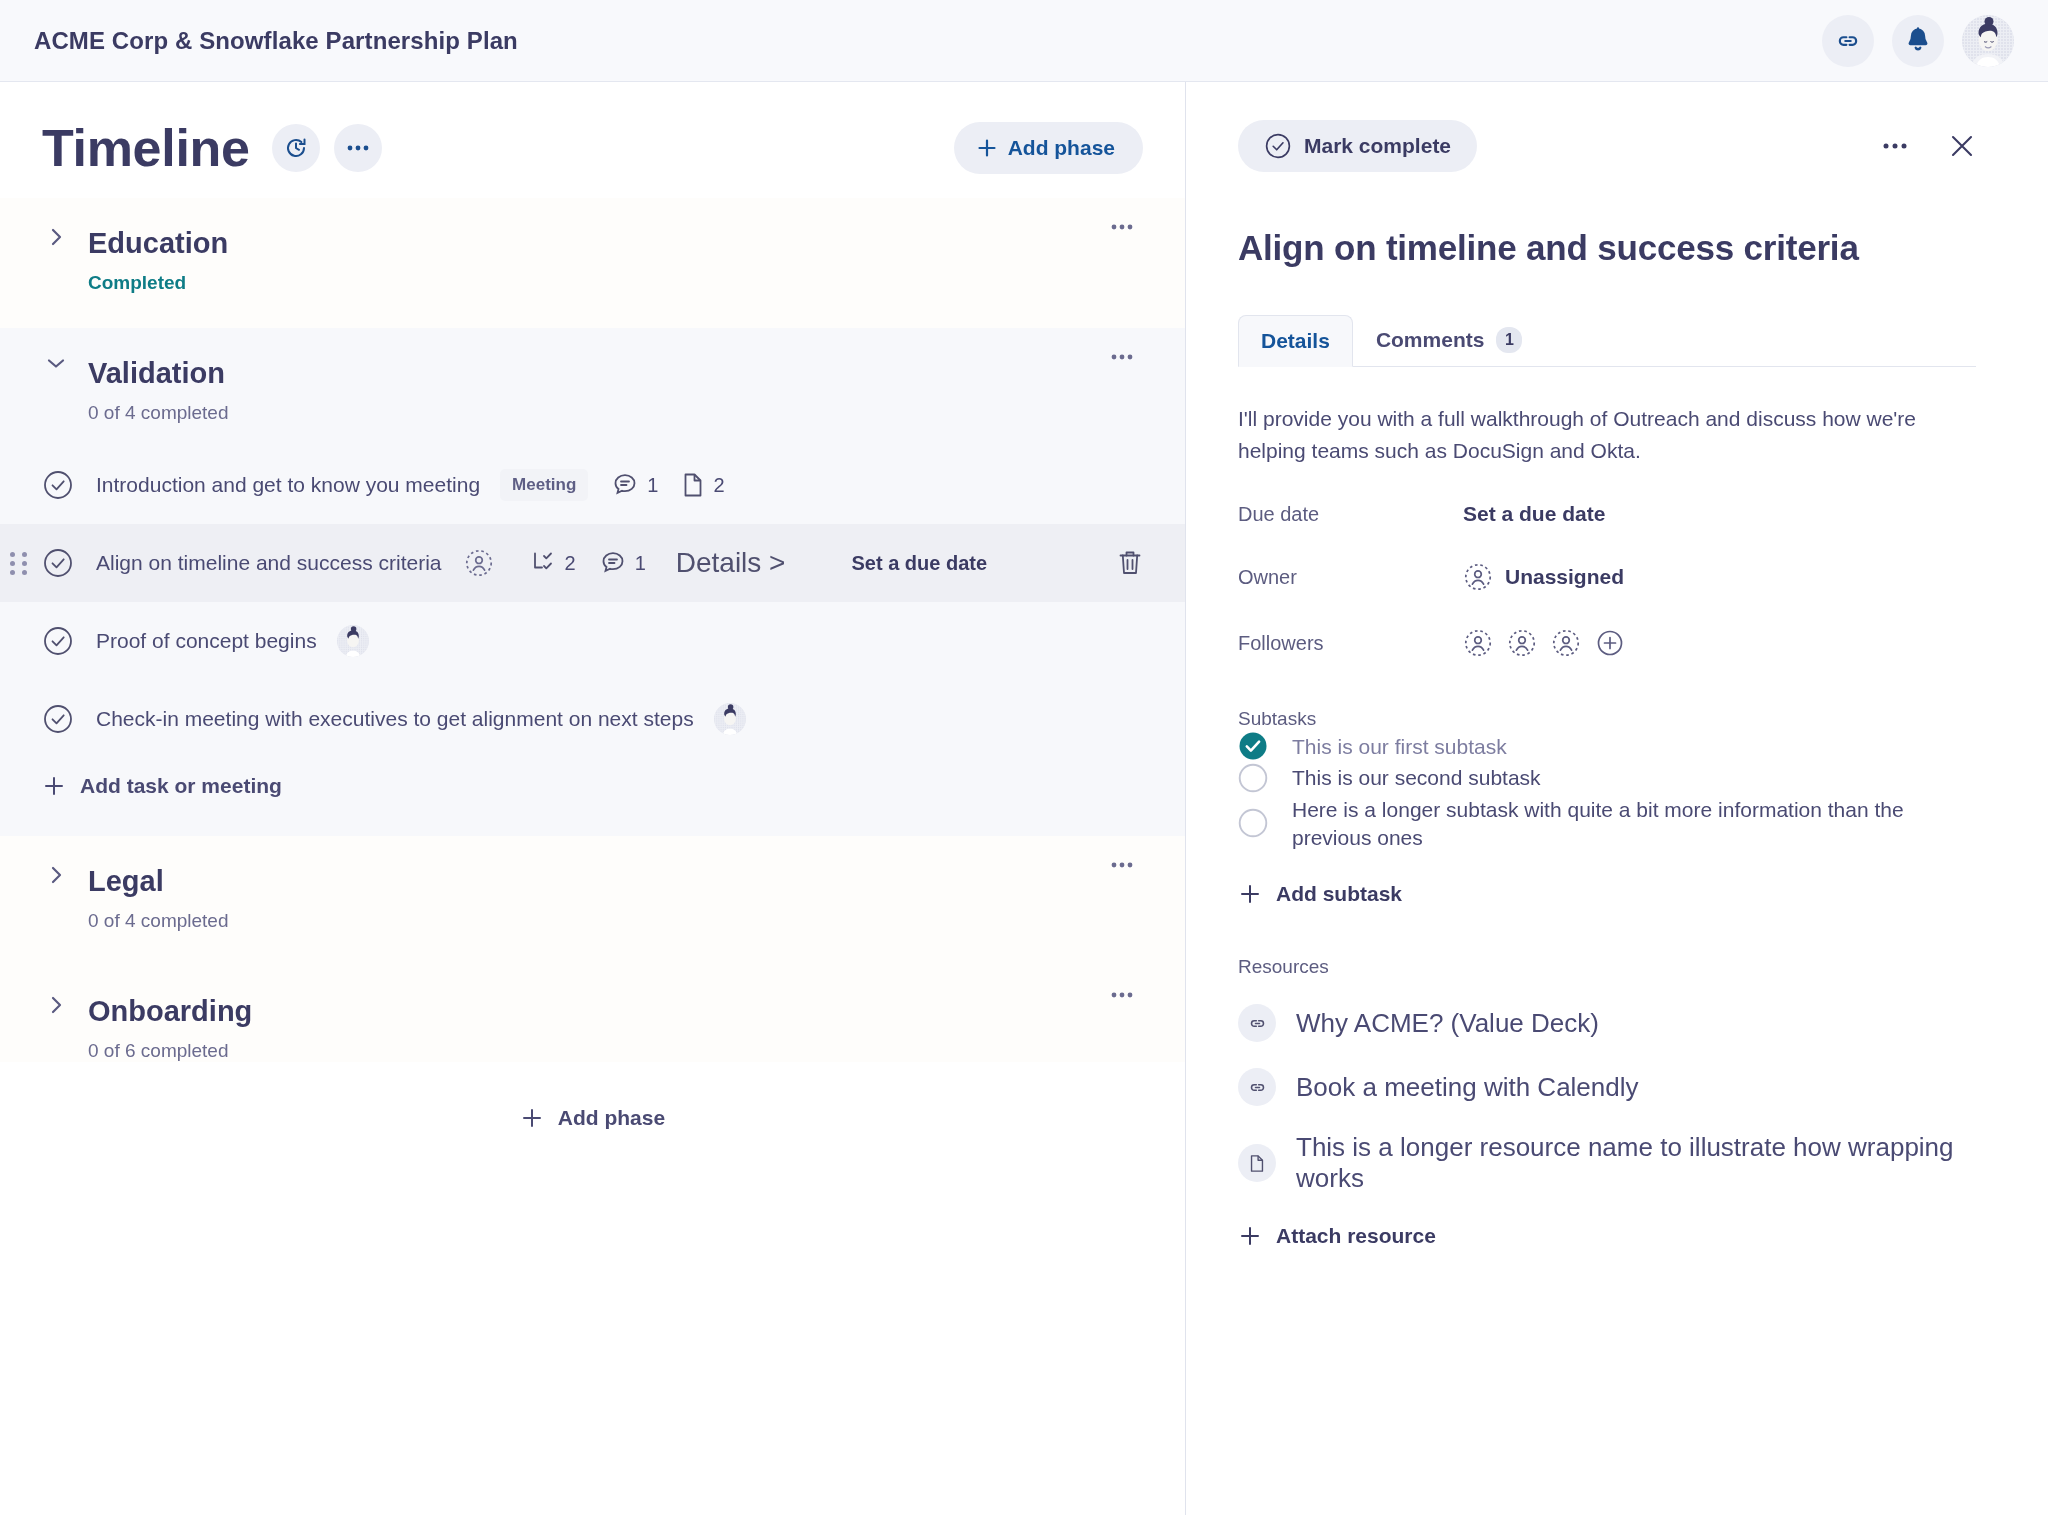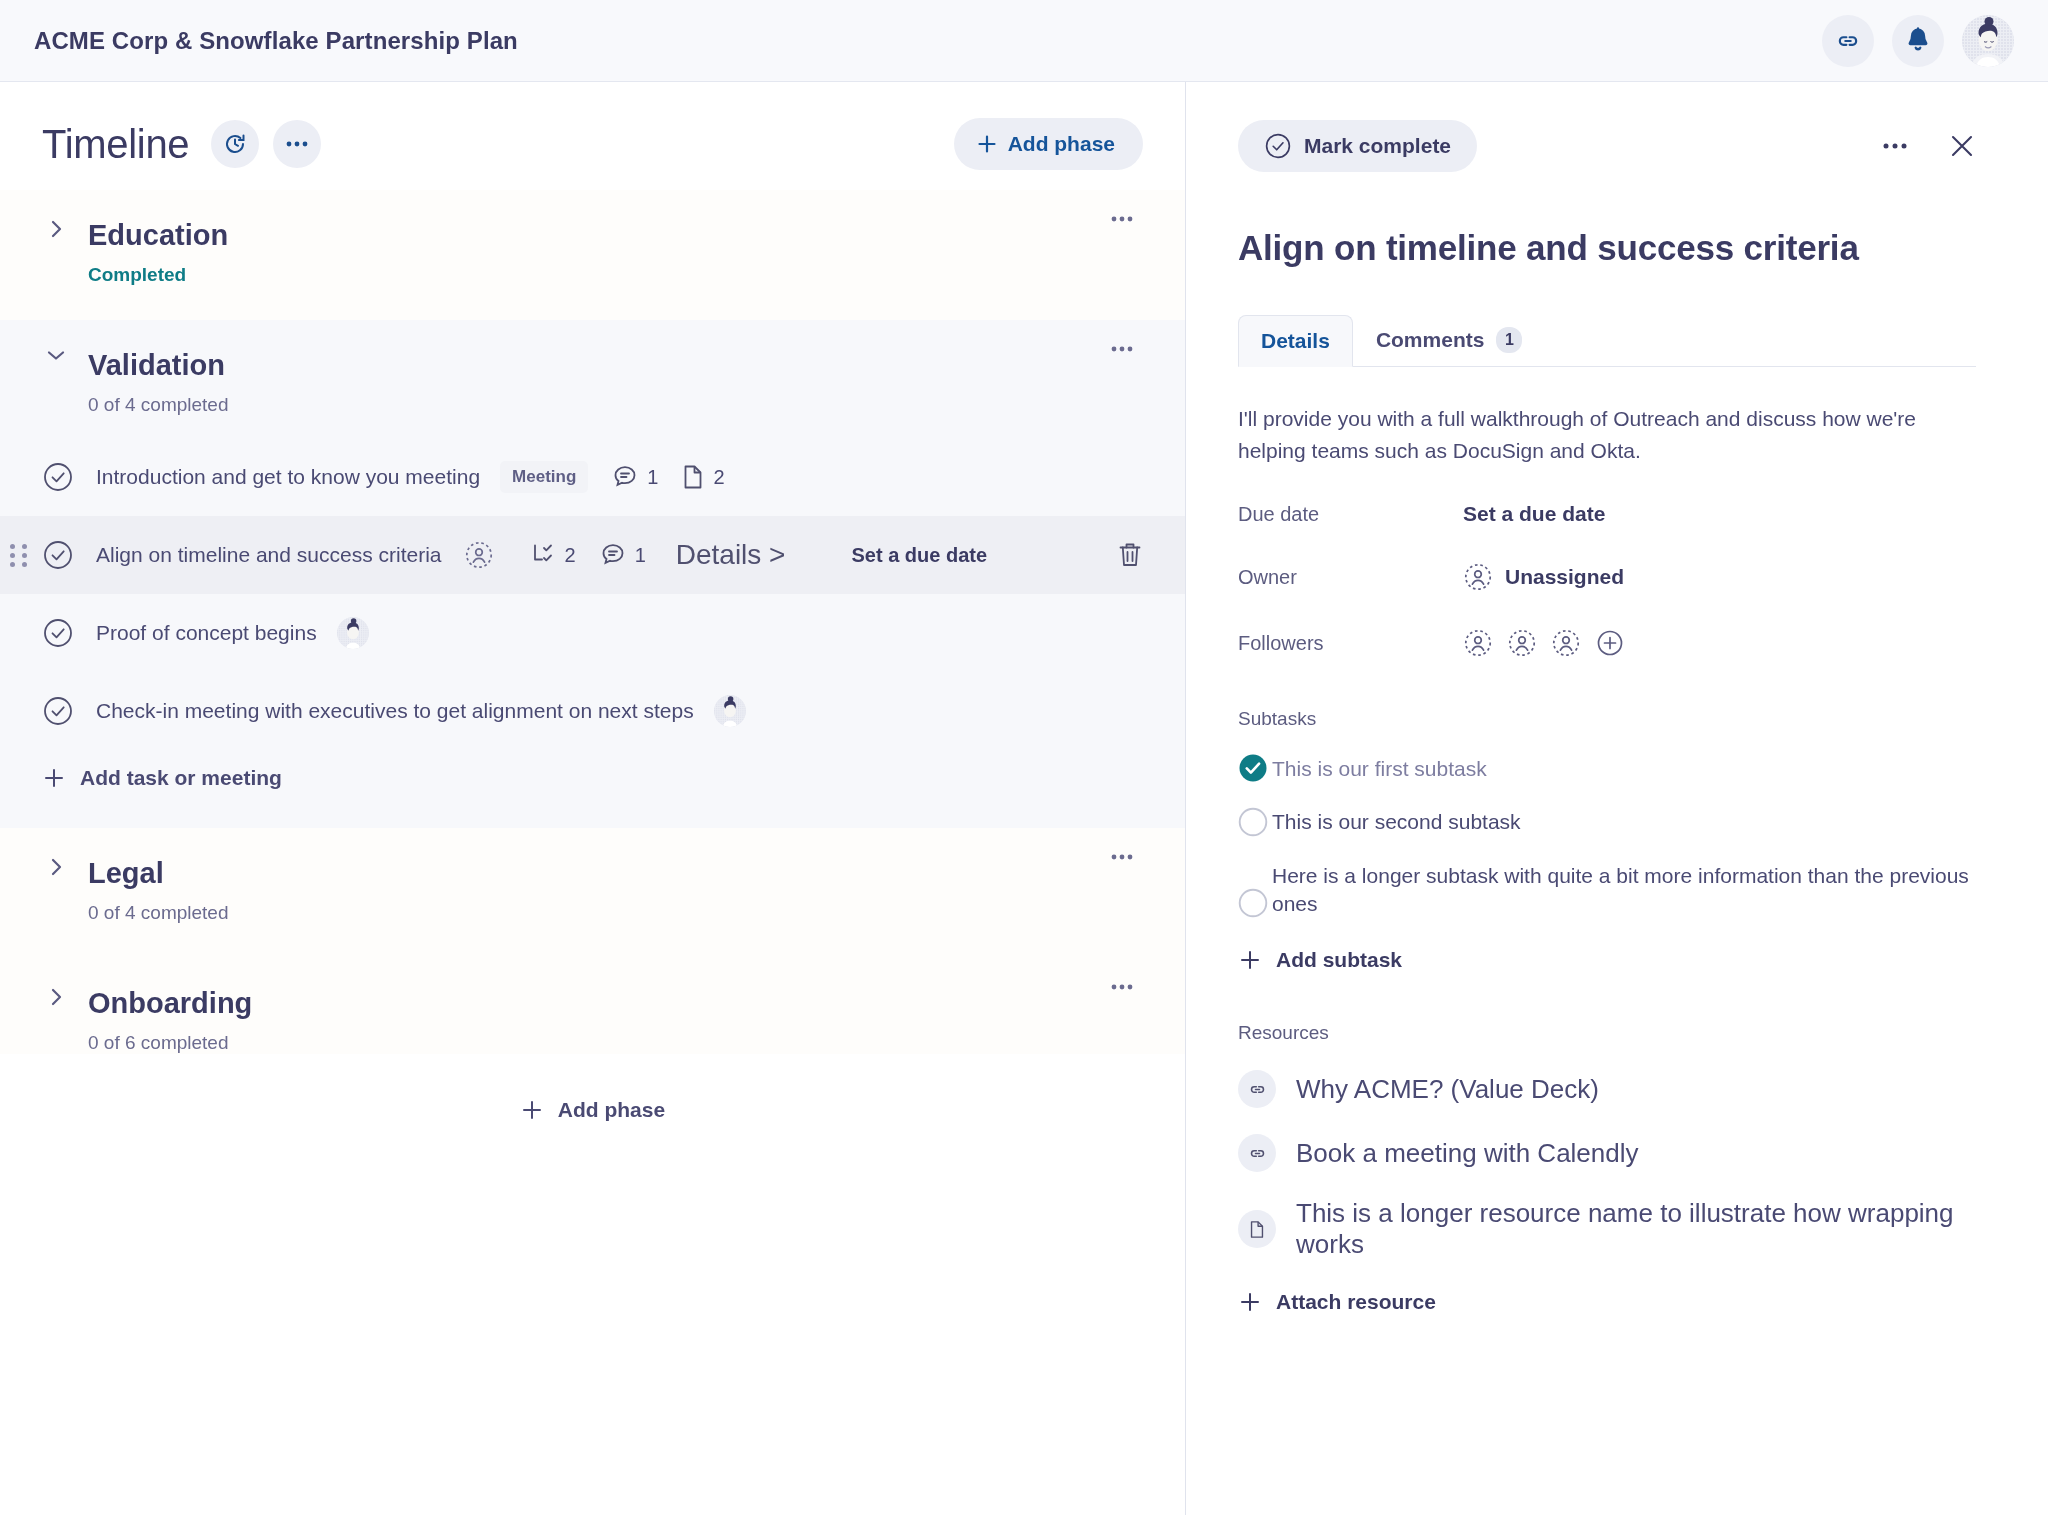--- a/index.html
+++ b/index.html
@@ -66,22 +66,22 @@
     background: #ffffff;
     border-right: 1px solid #e0e3ed;
     overflow: hidden;
     position: relative;
   }
   .tl-header {
     display: flex; align-items: center;
     padding: 36px 42px 20px 42px;
   }
   .tl-title {
-    font-size: 40px;
-    font-weight: 400;
+    font-size: 52px;
+    font-weight: 700;
     color: #3b3b63;
     letter-spacing: -.3px;
   }
   .tl-header .round-btn { width: 48px; height: 48px; }
   .tl-header-btns { display: flex; gap: 14px; margin-left: 22px; }
   .add-phase-pill {
     margin-left: auto;
     background: #eceef5;
     color: #15549a;
     border-radius: 26px;
@@ -222,22 +222,22 @@
   .rp-desc {
     margin-top: 36px; font-size: 21px; line-height: 1.5; color: #4a4a73;
     max-width: 760px;
   }
   .field-row { display: flex; align-items: center; margin-top: 36px; }
   .field-label { width: 225px; min-width: 225px; font-size: 20px; color: #5c5c80; }
   .field-value { font-size: 21px; font-weight: 700; color: #3b3b63; cursor: pointer; display:flex; align-items:center; gap:12px;}
   .followers { display: flex; align-items: center; gap: 14px; }
   .section-label { margin-top: 50px; font-size: 19px; color: #5c5c80; }
   .subtask {
-    display: flex; align-items: flex-end; 
-    margin-top: 22px; max-width: 760px;
+    display: flex; align-items: center; gap: 20px;
+    max-width: 760px;
   }
   .subtask-text { font-size: 21px; line-height: 1.35; color: #4a4a73; padding-top: 3px; }
   .subtask.done .subtask-text { color: #7d7da0; }
   .st-box { min-width: 34px; cursor: pointer; display: flex; padding-top: 1px; }
   .addlink {
     display: flex; align-items: center; gap: 14px;
     margin-top: 30px; font-size: 21px; font-weight: 700; color: #3b3b63;
     cursor: pointer;
   }
   .resource { display: flex; align-items: center; gap: 20px; margin-top: 26px; cursor: pointer; }

